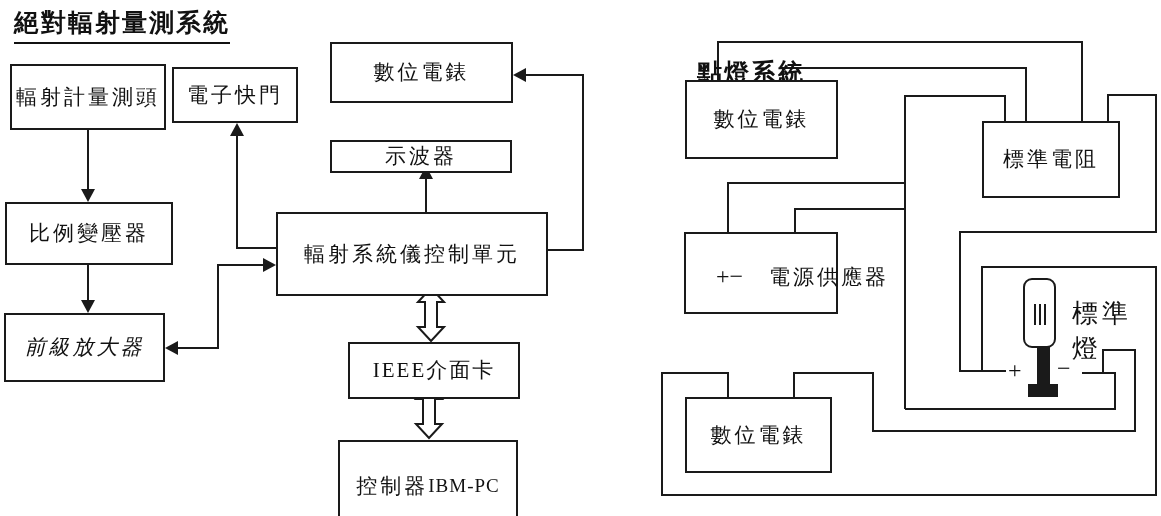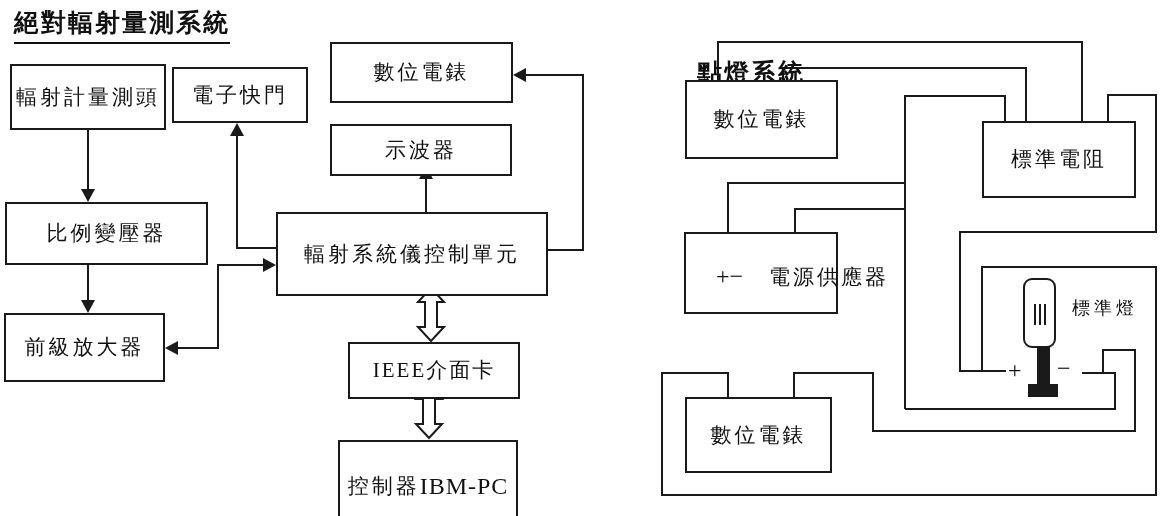--- a/index.html
+++ b/index.html
@@ -15,44 +15,44 @@
   #title-left{left:14px;top:6px;}
   #title-right{left:697px;top:8px;margin-top:48px;}
   .box{
     position:absolute;border:2px solid #1a1a1a;background:#ffffff;
     display:flex;flex-direction:row;align-items:center;justify-content:center;
     font-size:21px;letter-spacing:3px;line-height:1.25;text-align:center;box-sizing:border-box;
     white-space:nowrap;
   }
   
   #b-rad-head   {left:10px;  top:64px;  width:156px; height:66px;}
-  #b-shutter    {left:172px; top:67px;  width:136px; height:56px;}
+  #b-shutter    {left:172px; top:67px;  width:126px; height:56px;}
   #b-dmm-l      {left:330px; top:42px;  width:183px; height:61px;}
-  #b-scope      {left:330px; top:124px; width:182px; height:52px;}
-  #b-transformer{left:5px;   top:202px; width:203px; height:63px;}
+  #b-scope      {left:330px; top:140px; width:182px; height:33px;}
+  #b-transformer{left:5px;   top:202px; width:168px; height:63px;}
   #b-ctrl-unit  {left:276px; top:212px; width:272px; height:84px;}
-  #b-preamp     {left:4px;   top:313px; width:161px; height:69px;}
+  #b-preamp     {left:4px;   top:313px; width:161px; height:69px;font-style:italic;}
   #b-ieee       {left:348px; top:342px; width:172px; height:57px; letter-spacing:2px;}
   #b-ibmpc      {left:338px; top:440px; width:180px; height:92px;}
-  #b-ibmpc .latin{font-size:24px;letter-spacing:1px;}
+  #b-ibmpc .latin{font-size:19px;letter-spacing:1px;}
   
   #b-dmm-rt     {left:685px; top:80px;  width:153px; height:79px;}
-  #b-res        {left:982px; top:121px; width:154px; height:77px;}
+  #b-res        {left:982px; top:121px; width:138px; height:77px;}
   #b-ps         {left:684px; top:232px; width:154px; height:82px; justify-content:flex-start;}
   #b-dmm-rb     {left:685px; top:397px; width:147px; height:76px;}
   #b-ps .polarity{width:100%;display:flex;justify-content:space-between;
      padding:6px 26px 0 30px;box-sizing:border-box;font-size:24px;letter-spacing:0;}
   #b-ps .ps-label{margin-top:9px;}
   
   #lamp-bulb{position:absolute;left:1023px;top:278px;width:33px;height:70px;
      border:2px solid #1a1a1a;border-radius:9px;background:#fff;box-sizing:border-box;}
   .filament{position:absolute;top:24px;width:2px;height:21px;background:#1a1a1a;}
   #lamp-stem{position:absolute;left:1037px;top:346px;width:13px;height:40px;background:#1a1a1a;}
   #lamp-base{position:absolute;left:1028px;top:384px;width:30px;height:13px;background:#1a1a1a;}
-  #lamp-label{position:absolute;left:1072px;top:296px;font-size:18px;letter-spacing:4px;}
+  #lamp-label{position:absolute;left:1072px;top:296px;font-size:26px;letter-spacing:4px;}
   #lamp-plus {position:absolute;left:1008px;top:357px;font-size:24px;}
   #lamp-minus{position:absolute;left:1057px;top:355px;font-size:24px;}
 </style>
 </head>
 <body>
 
 <div id="stage">
 
   <svg id="wires" viewBox="0 0 1161 516" xmlns="http://www.w3.org/2000/svg">
     <g stroke="#1a1a1a" stroke-width="2" fill="none">

